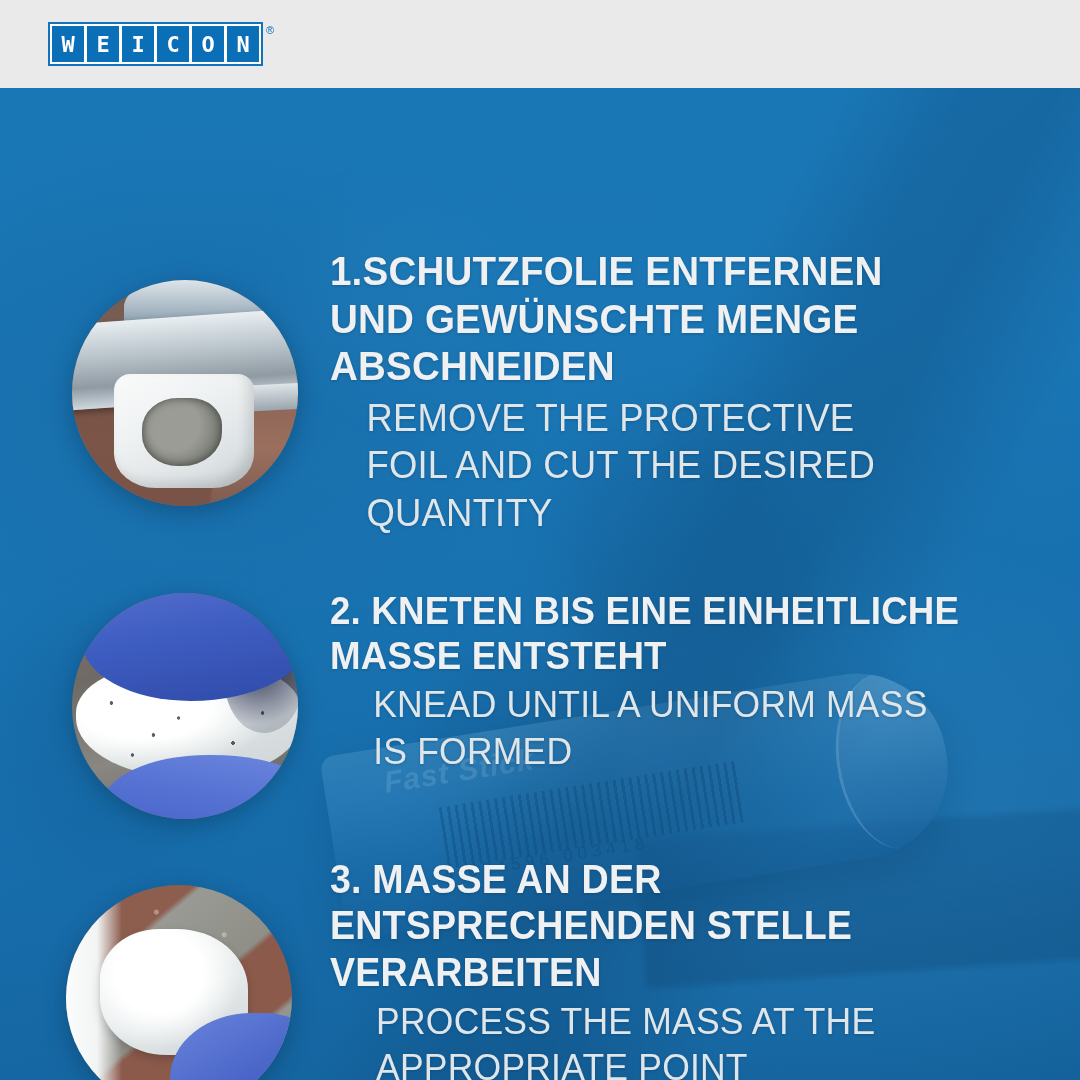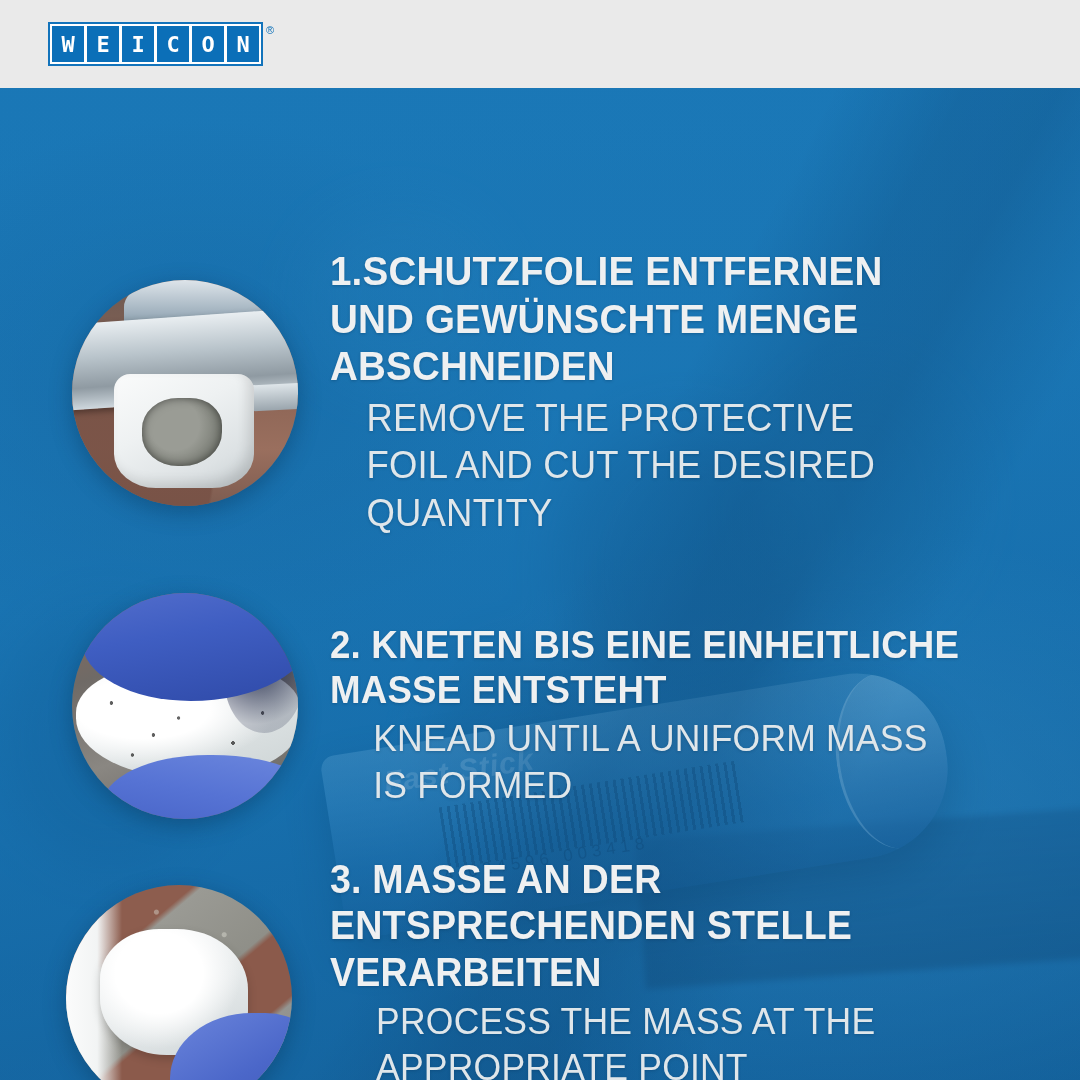--- a/index.html
+++ b/index.html
@@ -239,21 +239,21 @@
   .p3-glove {
     position:absolute; left:104px; top:128px; width:150px; height:120px;
     border-radius:60% 40% 40% 50%;
     background:linear-gradient(150deg,#6b85dc 0%, #4b67c9 50%, #3a51b0 100%);
   }
 
   
   .steps { position:absolute; inset:0; }
   .step { position:absolute; }
   .s1 { left:330px; top:160px; width:700px; }
-  .s2 { left:330px; top:500px; width:720px;margin-top:34px; }
+  .s2 { left:330px; top:500px; width:720px; }
   .s3 { left:330px; top:768px; width:680px; }
 
   .step-de {
     color:#eef0f1;
     font-weight:bold;
     font-size:40px;
     line-height:1.16;
     letter-spacing:0.2px;
     text-shadow:0 1px 3px rgba(0,40,70,.28);
     transform:scaleX(0.94);

